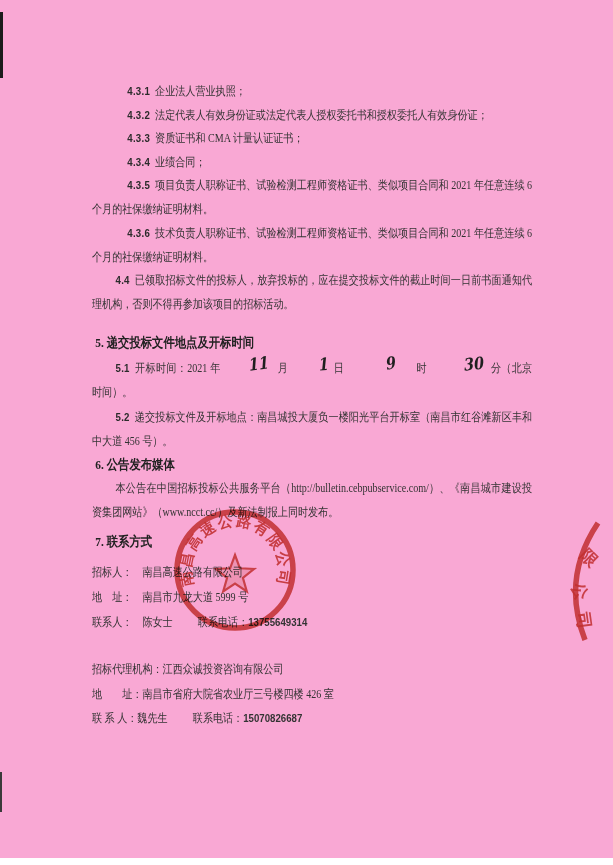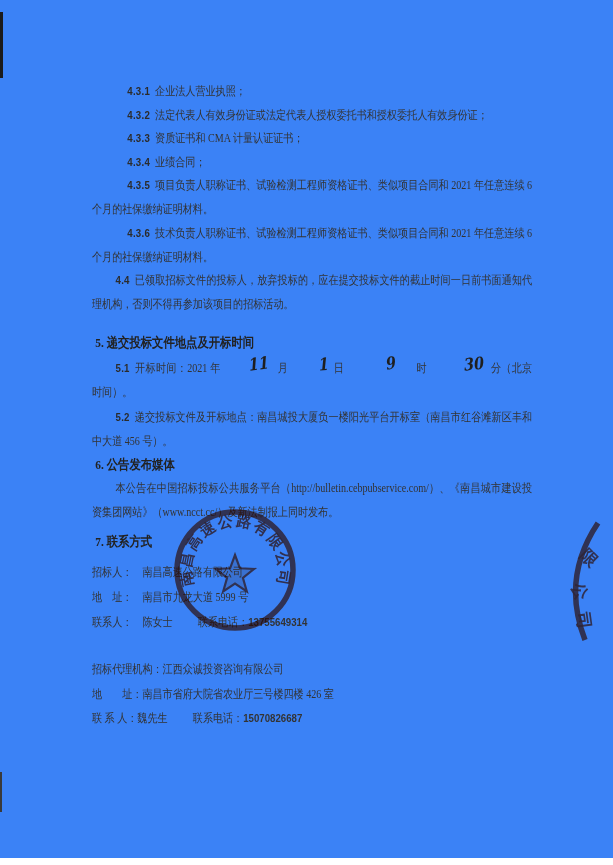--- a/index.html
+++ b/index.html
@@ -1,18 +1,18 @@
 <!DOCTYPE html>
 <html><head>
 <meta charset="utf-8">
 <style>
   html,body{margin:0;padding:0;}
   body{width:613px;height:865px;background:#ffffff;overflow:hidden;position:relative;
        font-family:"Liberation Serif","DejaVu Serif",serif;}
-  .paper{position:absolute;left:0;top:0;width:613px;height:858px;background:#3b82f6;}
+  .paper{position:absolute;left:0;top:0;width:613px;height:858px;background:#f9a8d4;}
   .scan-bar{position:absolute;background:#1b1b1b;}
   .bar1{left:0;top:12px;width:3px;height:66px;}
   .bar2{left:0;top:772px;width:2px;height:40px;background:#3a3a3a;}
 
   .doc{position:absolute;left:92px;top:80px;width:524px;
        transform:scaleX(0.84);transform-origin:0 0;
        color:#333;font-size:12px;line-height:23.5px;text-align:justify;}
   .doc p{margin:0;}
   .clause{text-indent:42px;margin-bottom:1px;}
   .clause-44{text-indent:28px;margin-top:1px;}

